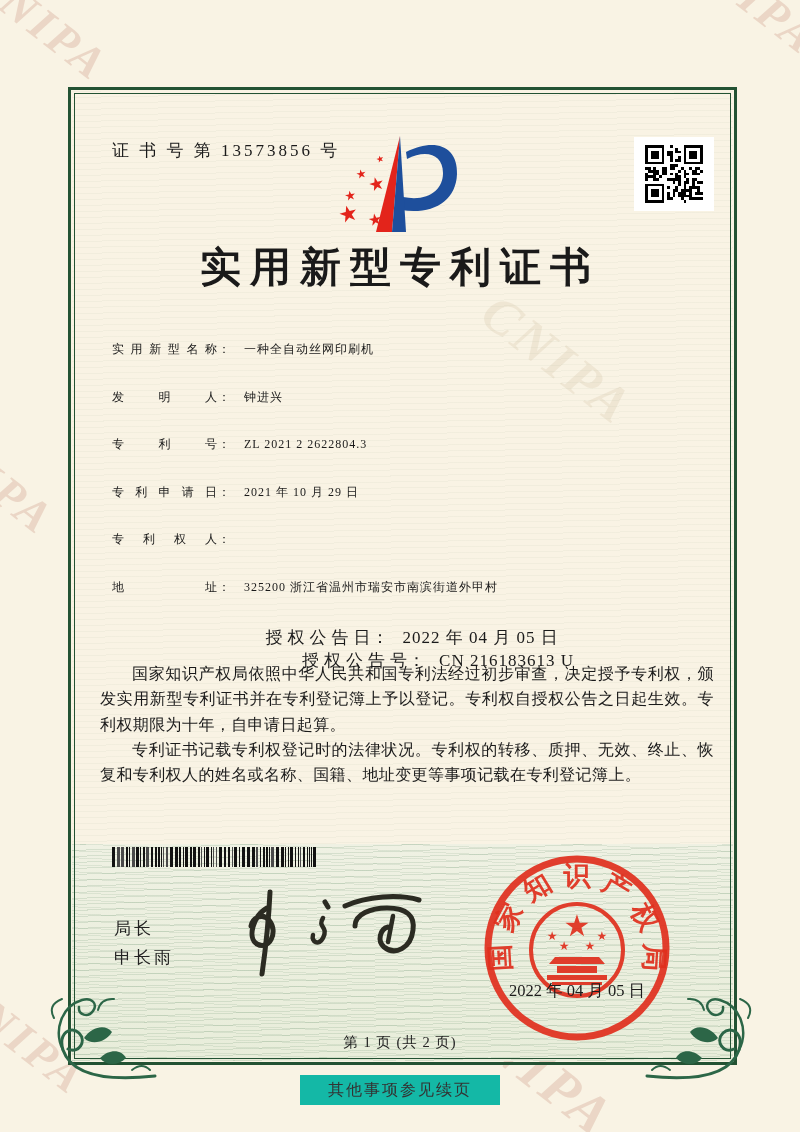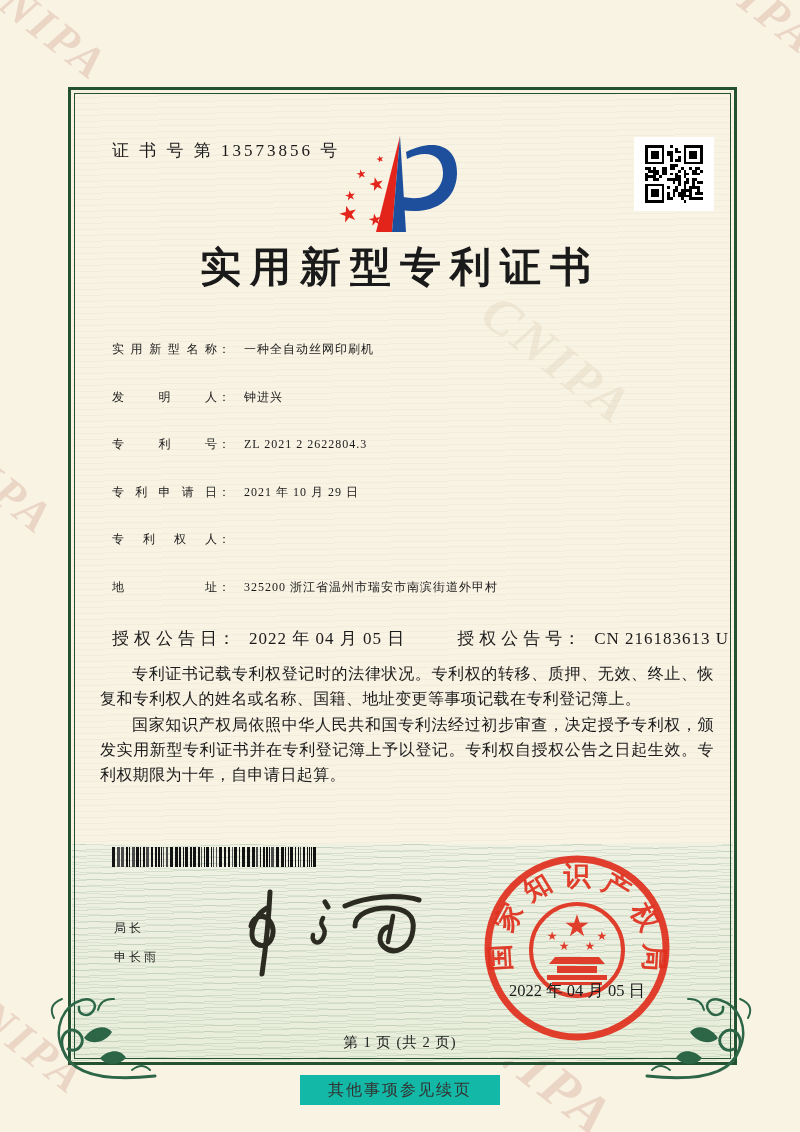--- a/index.html
+++ b/index.html
@@ -64,38 +64,38 @@
 
   .fields { position:absolute; left:112px; top:341px; width:600px; z-index:5; }
   .frow { display:flex; align-items:baseline; height:24px; margin-bottom:23.5px; font-size:12px; }
   .flabel {
     display:inline-block; width:106px;
     text-align:justify; text-align-last:justify;
     letter-spacing:1px;
   }
   .fcolon { margin:0 2px 0 0; }
   .fvalue { margin-left:12px; letter-spacing:1px; white-space:nowrap; }
-  .grant-row { display:flex; align-items:flex-end; font-size:17px; height:24px; }
+  .grant-row { display:flex; align-items:center; font-size:17px; height:24px;flex-direction:column; }
   .grant-pair { display:flex; align-items:baseline; }
   .grant-pair.second { margin-left:52px; }
 
   .body-text {
     position:absolute; left:100px; top:661px; width:614px; z-index:5;
     font-size:16px; line-height:25.3px; text-align:justify;
     letter-spacing:0.4px;
   }
   .body-text p { text-indent:2em; }
 
   .barcode { position:absolute; left:112px; top:847px; width:207px; height:20px; z-index:5; }
   .barcode svg { width:100%; height:100%; }
 
   .signer {
     position:absolute; left:114px; top:914px; z-index:5;
     font-family:"Liberation Sans","DejaVu Sans",sans-serif;
-    font-size:12px; letter-spacing:3px; line-height:29px; color:#222;
+    font-size:17px; letter-spacing:3px; line-height:29px; color:#222;
   }
   .signature-svg { position:absolute; left:233px; top:882px; width:205px; height:105px; z-index:5; }
 
   .seal { position:absolute; left:482px; top:853px; width:190px; height:190px; z-index:6; }
 
   .page-indicator {
     position:absolute; left:0; top:1033px; width:800px; text-align:center;
     font-size:14.5px; letter-spacing:1px; z-index:5; color:#222;
   }
   .continuation {
@@ -331,22 +331,22 @@
     </span>
     <span class="grant-pair second">
       <span class="flabel">授权公告号</span>
         <span class="fcolon">：</span>
         <span class="fvalue">CN 216183613 U</span>
     </span>
   </div>
 </div>
 
 <div class="body-text">
+  <p>国家知识产权局依照中华人民共和国专利法经过初步审查，决定授予专利权，颁发实用新型专利证书并在专利登记簿上予以登记。专利权自授权公告之日起生效。专利权期限为十年，自申请日起算。</p>
   <p>专利证书记载专利权登记时的法律状况。专利权的转移、质押、无效、终止、恢复和专利权人的姓名或名称、国籍、地址变更等事项记载在专利登记簿上。</p>
-  <p>国家知识产权局依照中华人民共和国专利法经过初步审查，决定授予专利权，颁发实用新型专利证书并在专利登记簿上予以登记。专利权自授权公告之日起生效。专利权期限为十年，自申请日起算。</p>
 </div>
 
 <div class="barcode">
   <svg id="barcode-svg" viewBox="0 0 207 20" preserveAspectRatio="none" shape-rendering="crispEdges">
       <rect x="0" y="0" width="3" height="20" fill="#121212"></rect>
       <rect x="5" y="0" width="3" height="20" fill="#4a4a4a"></rect>
       <rect x="9" y="0" width="3" height="20" fill="#4a4a4a"></rect>
       <rect x="14" y="0" width="2" height="20" fill="#121212"></rect>
       <rect x="17" y="0" width="1" height="20" fill="#121212"></rect>
       <rect x="20" y="0" width="3" height="20" fill="#4a4a4a"></rect>

